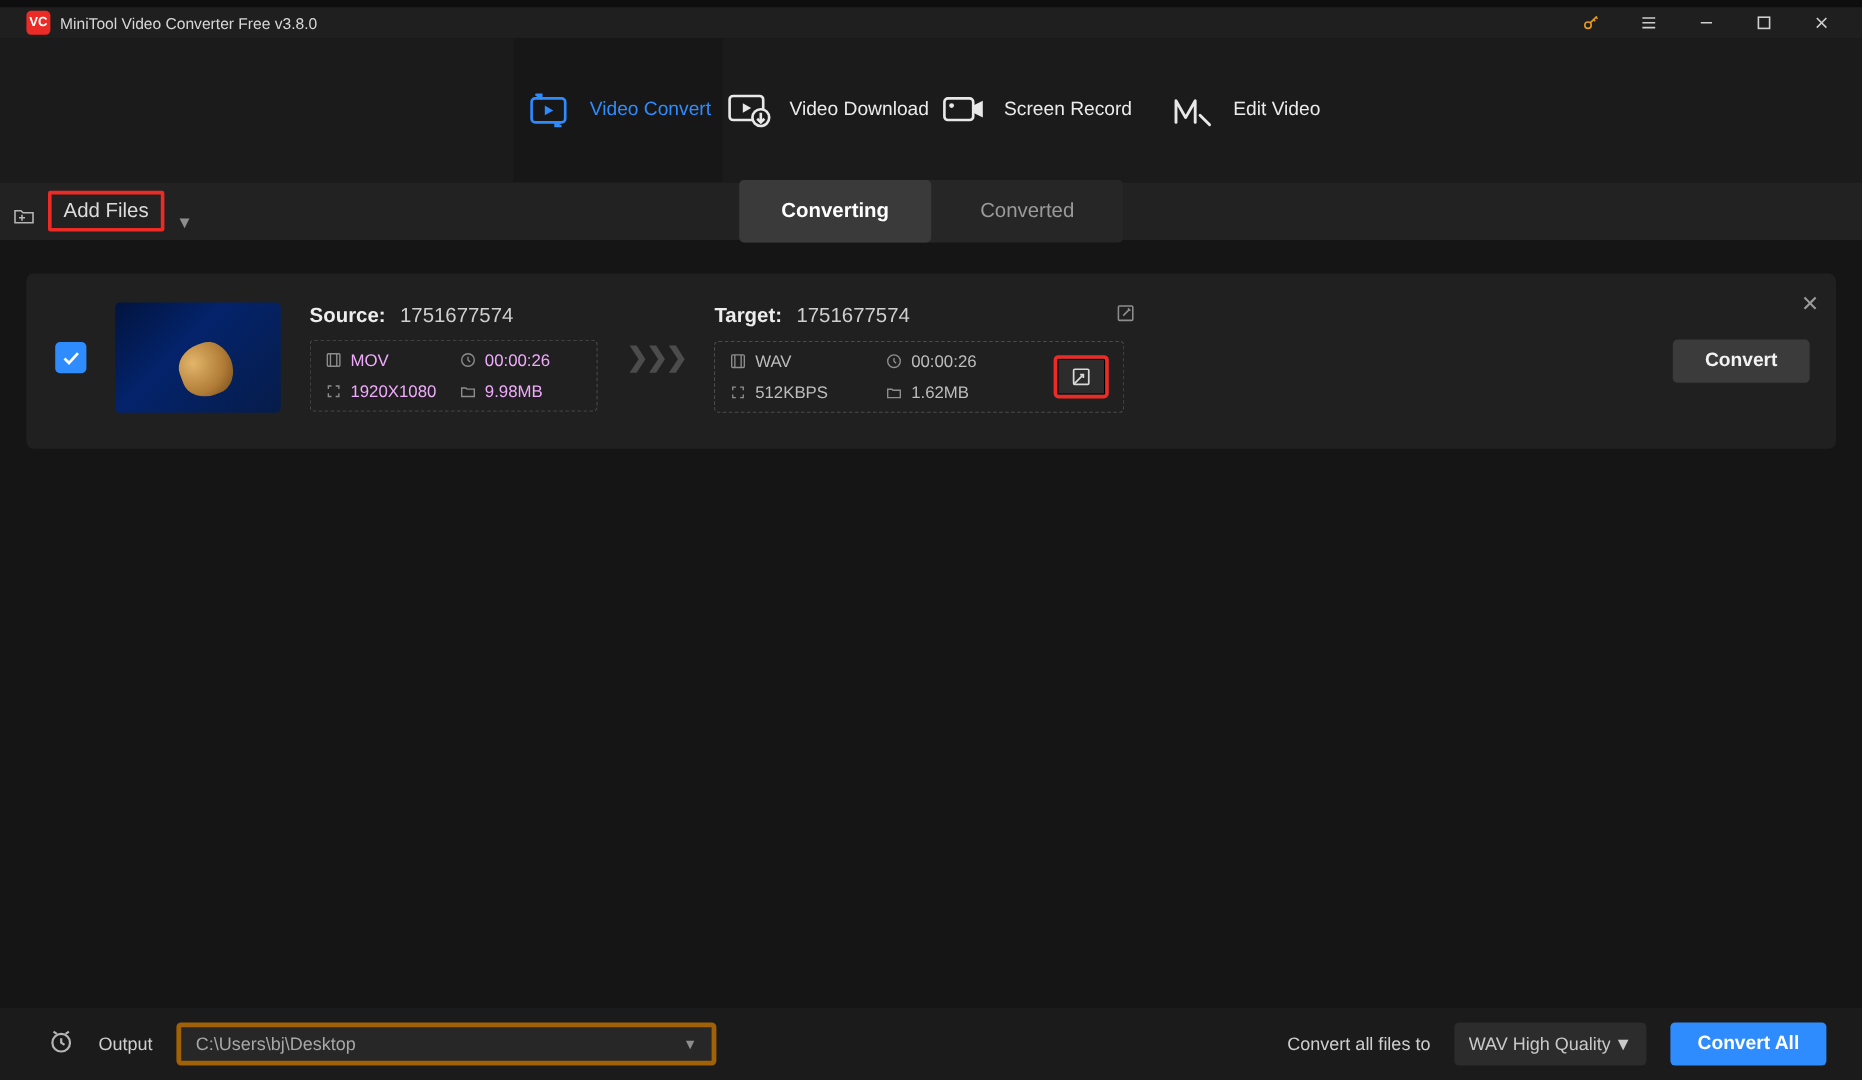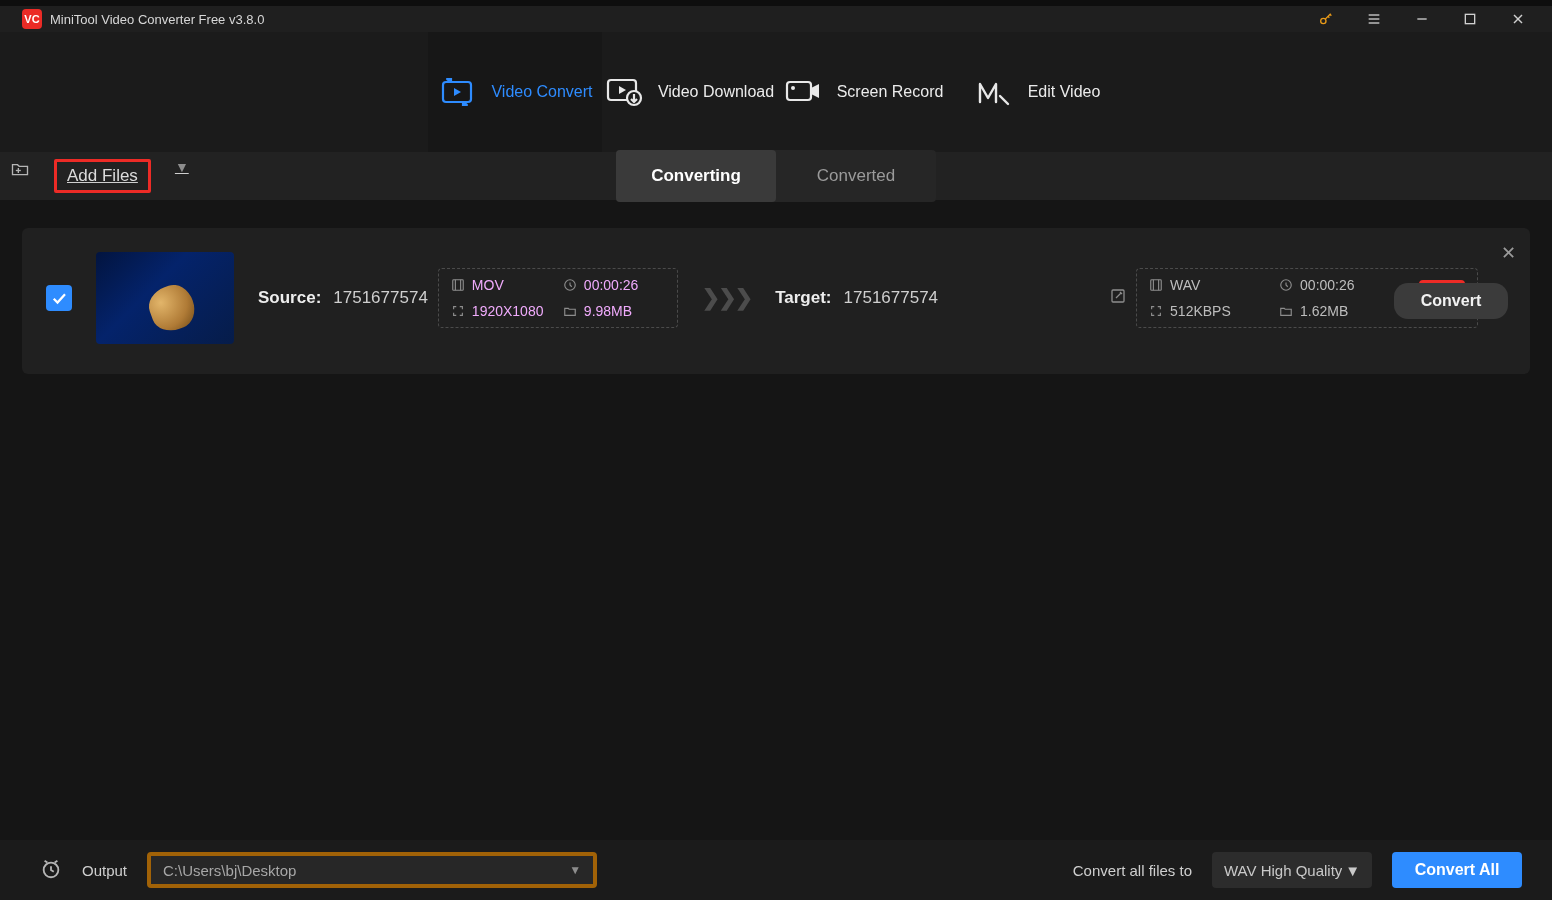--- a/index.html
+++ b/index.html
@@ -70,24 +70,23 @@
   
   .toolbar {
     height: 48px;
     background: #222;
     display: flex;
     align-items: center;
     padding: 0 10px;
     position: relative;
   }
   .addfiles {
-    display: flex; align-items: flex-start; gap: 24px;
+    display: flex; align-items: flex-end; gap: 10px;
     color: #cfcfcf;
     font-size: 17px;
-    text-decoration: underline;
   }
   .addfiles-plus svg { width: 20px; height: 18px; color: #b5b5b5; }
   .addfiles-label {
     border: 3px solid #ed2b26;
     padding: 4px 10px;
     border-radius: 2px;
     color: #dcdcdc;
   }
   .addfiles-caret { color: #8d8d8d; font-size: 14px; }
 
@@ -139,21 +138,21 @@
   }
   .thumb::after {
     content:"";
     position:absolute; left:54px; top:34px;
     width:44px; height:44px;
     background: radial-gradient(circle at 30% 30%, #e2b56a 0%, #b07b36 60%, #6b4514 100%);
     border-radius: 50% 40% 40% 50% / 40% 50% 50% 40%;
     transform: rotate(-20deg);
   }
 
-  .spec-block { display:flex; flex-direction:row; gap:10px; }
+  .spec-block { display:flex; flex-direction:column; gap:10px; }
   .spec-title { font-size:17px; color:#cfcfcf; display:flex; gap:12px; align-items:center; }
   .spec-title .lbl { color:#ededed; font-weight:600; }
   .spec-box {
     width: 240px;
     border: 1px dashed #4b4b4b;
     border-radius: 4px;
     padding: 8px 12px;
     display: grid;
     grid-template-columns: 1fr 1fr;
     row-gap: 10px;
@@ -198,21 +197,21 @@
   .edit-icn svg { width:16px; height:16px; }
 
   .card-close {
     position:absolute; right:14px; top:14px;
     color:#9a9a9a; font-size:18px;
   }
   .convert-btn {
     position:absolute; right:22px; top:50%; transform:translateY(-50%);
     width:114px; height:36px;
     background:#3b3b3b;
-    border-radius:14px;
+    border-radius:4px;
     display:flex; align-items:center; justify-content:center;
     color:#f2f2f2; font-size:16px; font-weight:600;
   }
 
   
   .footer {
     height: 60px;
     background: #1b1b1b;
     display:flex; align-items:center;
     padding: 0 30px 0 40px;

